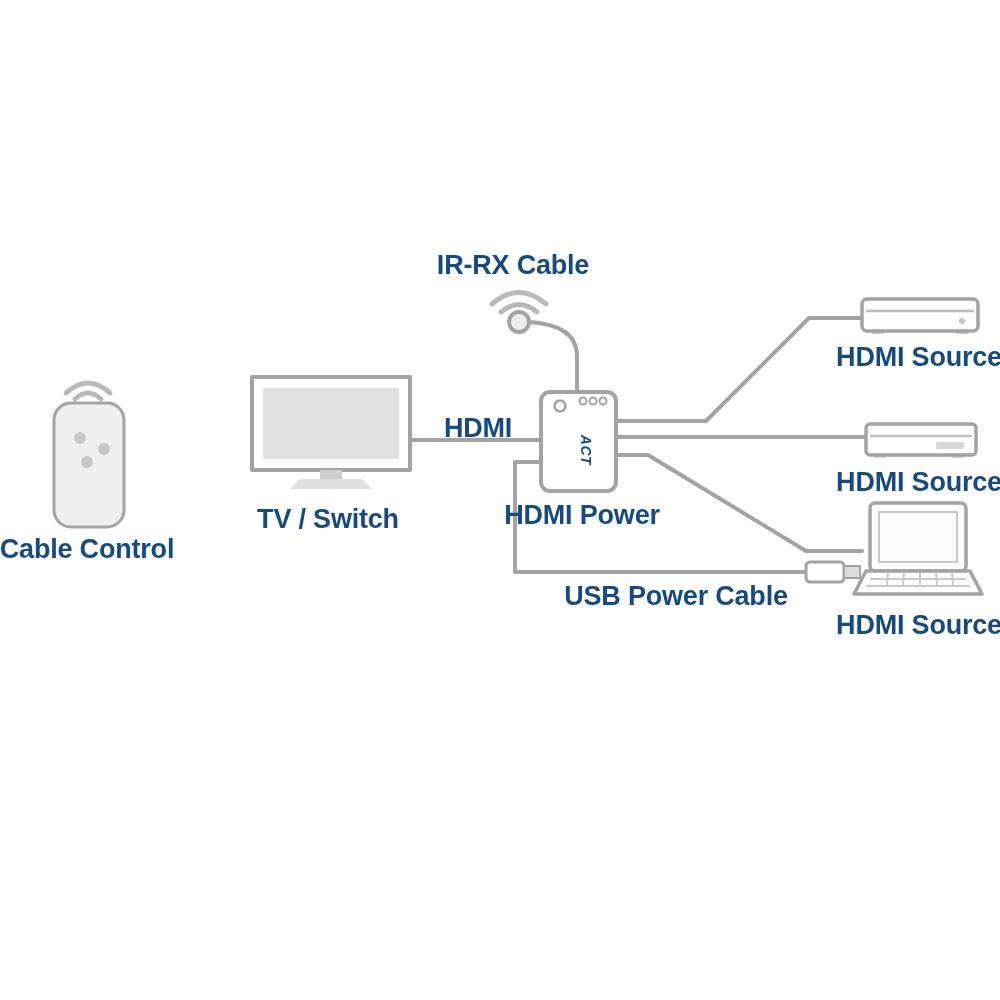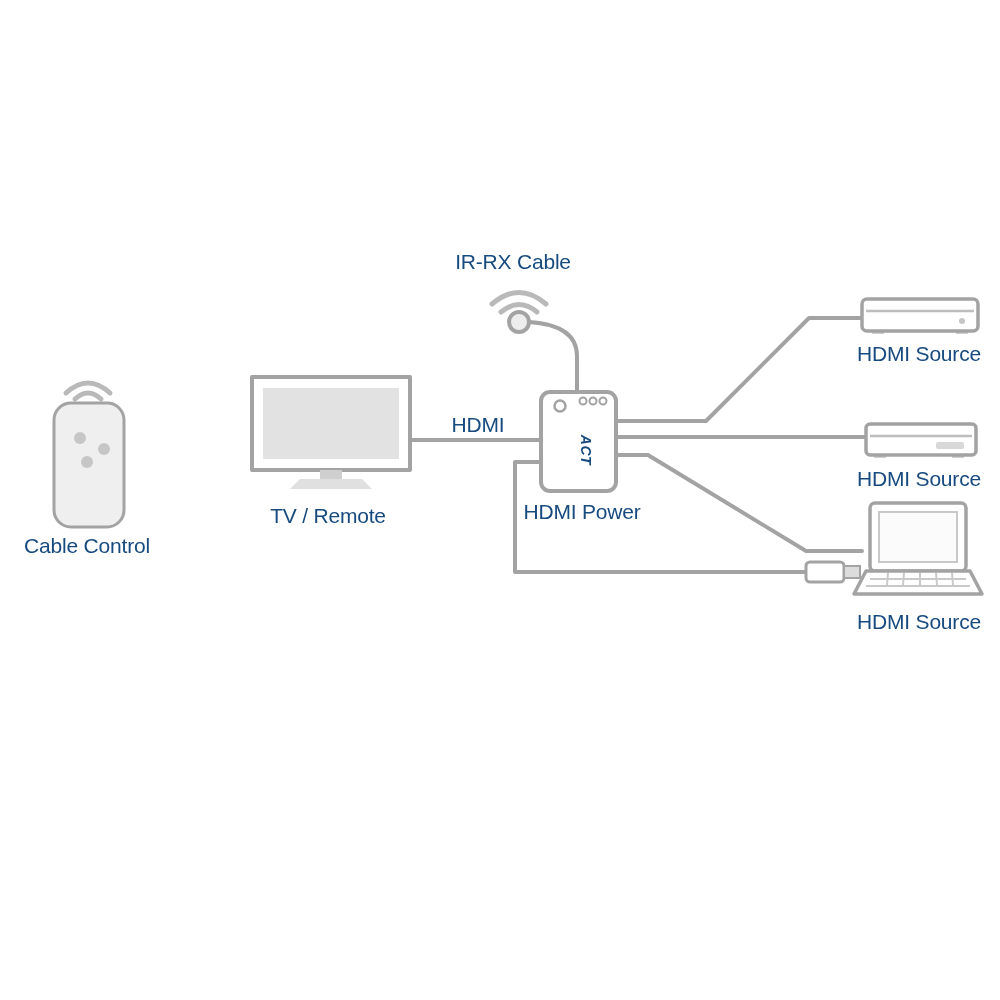--- a/index.html
+++ b/index.html
@@ -7,22 +7,22 @@
     --line:#a3a3a3;
   }
   html,body{margin:0;padding:0;background:#ffffff;}
   body{width:1000px;height:1000px;font-family:"Liberation Sans",sans-serif;}
   .canvas{position:relative;width:1000px;height:1000px;overflow:hidden;background:#fff;}
   .canvas svg{position:absolute;left:0;top:0;}
   .label{
     position:absolute;
     transform:translateX(-50%);
     color:var(--accent);
-    font-weight:400;
-    font-size:21px;
+    font-weight:700;
+    font-size:27px;
     letter-spacing:-0.2px;
     white-space:nowrap;
     text-align:center;
   }
   .act-logo{
     position:absolute;
     left:566px; top:440px;
     width:36px; height:20px;
     transform:rotate(90deg);
     color:var(--accent);
@@ -128,22 +128,23 @@
       <line class="key" x1="866" y1="586" x2="970" y2="586"></line>
       <line class="key" x1="888" y1="573" x2="887" y2="585"></line>
       <line class="key" x1="904" y1="573" x2="903" y2="585"></line>
       <line class="key" x1="920" y1="573" x2="920" y2="585"></line>
       <line class="key" x1="936" y1="573" x2="937" y2="585"></line>
       <line class="key" x1="952" y1="573" x2="953" y2="585"></line>
     </g>
   </svg>
 
   <div class="label" style="left:87px;top:534px">Cable Control</div>
-  <div class="label" style="left:328px;top:504px">TV / Remote</div>
+  <div class="label" style="left:328px;top:504px">TV / Switch</div>
   <div class="label" style="left:478px;top:413px">HDMI</div>
   <div class="label" style="left:582px;top:500px">HDMI Power</div>
   <div class="label" style="left:513px;top:250px">IR-RX Cable</div>
+  <div class="label" style="left:676px;top:581px">USB Power Cable</div>
   <div class="label" style="left:919px;top:342px">HDMI Source</div>
   <div class="label" style="left:919px;top:467px">HDMI Source</div>
   <div class="label" style="left:919px;top:610px">HDMI Source</div>
 
   <div class="act-logo">ACT</div>
 </div>
 
 </body></html>

